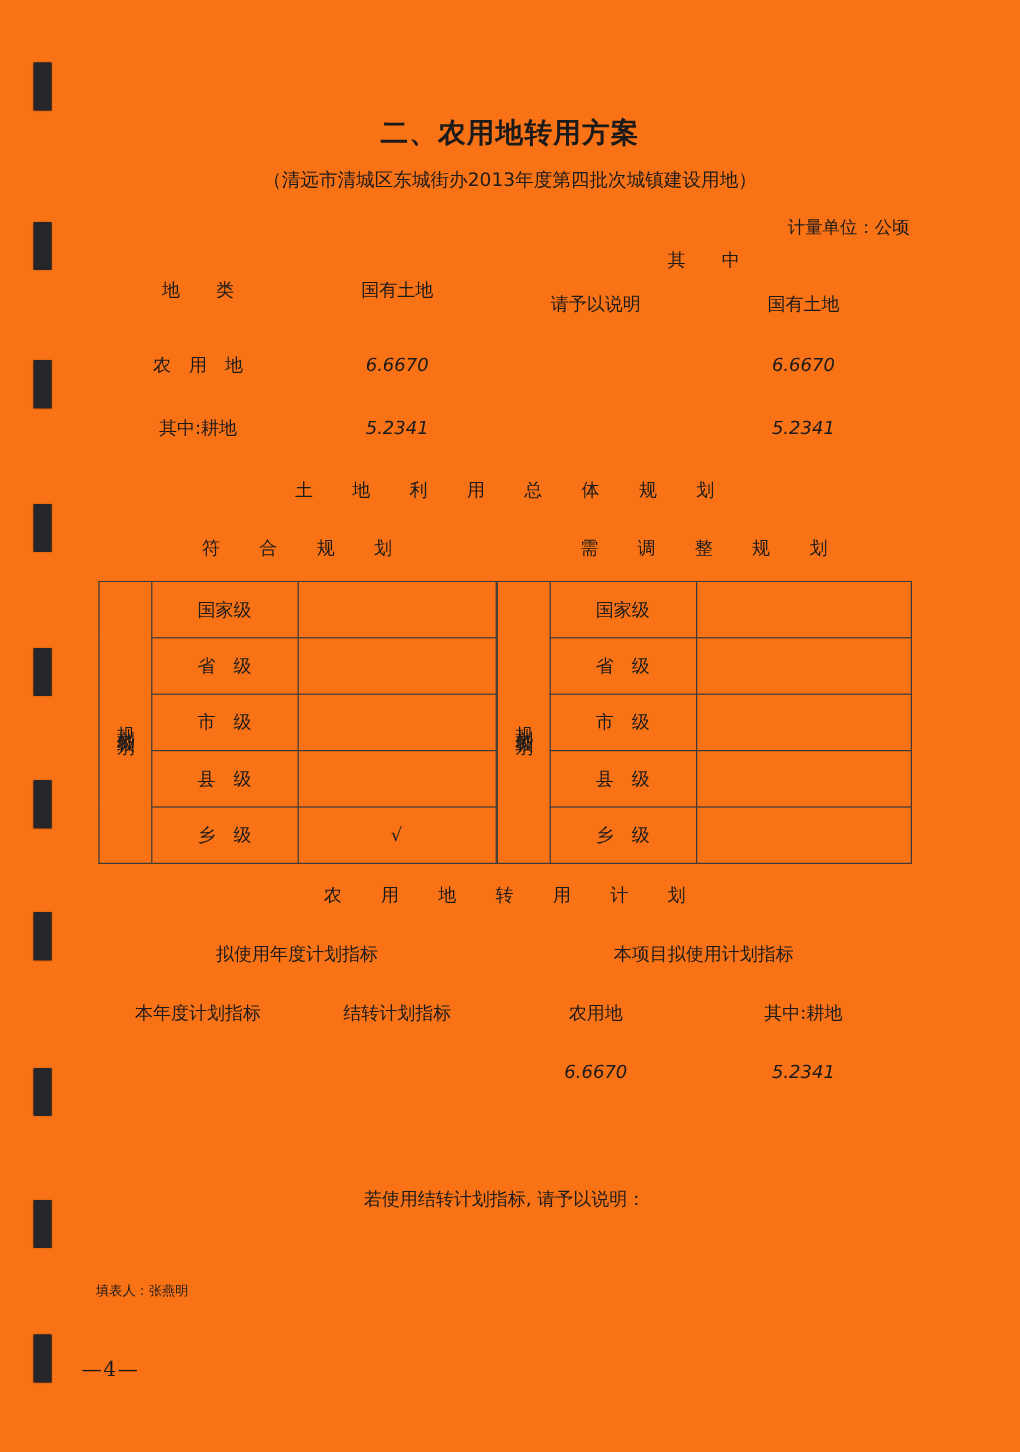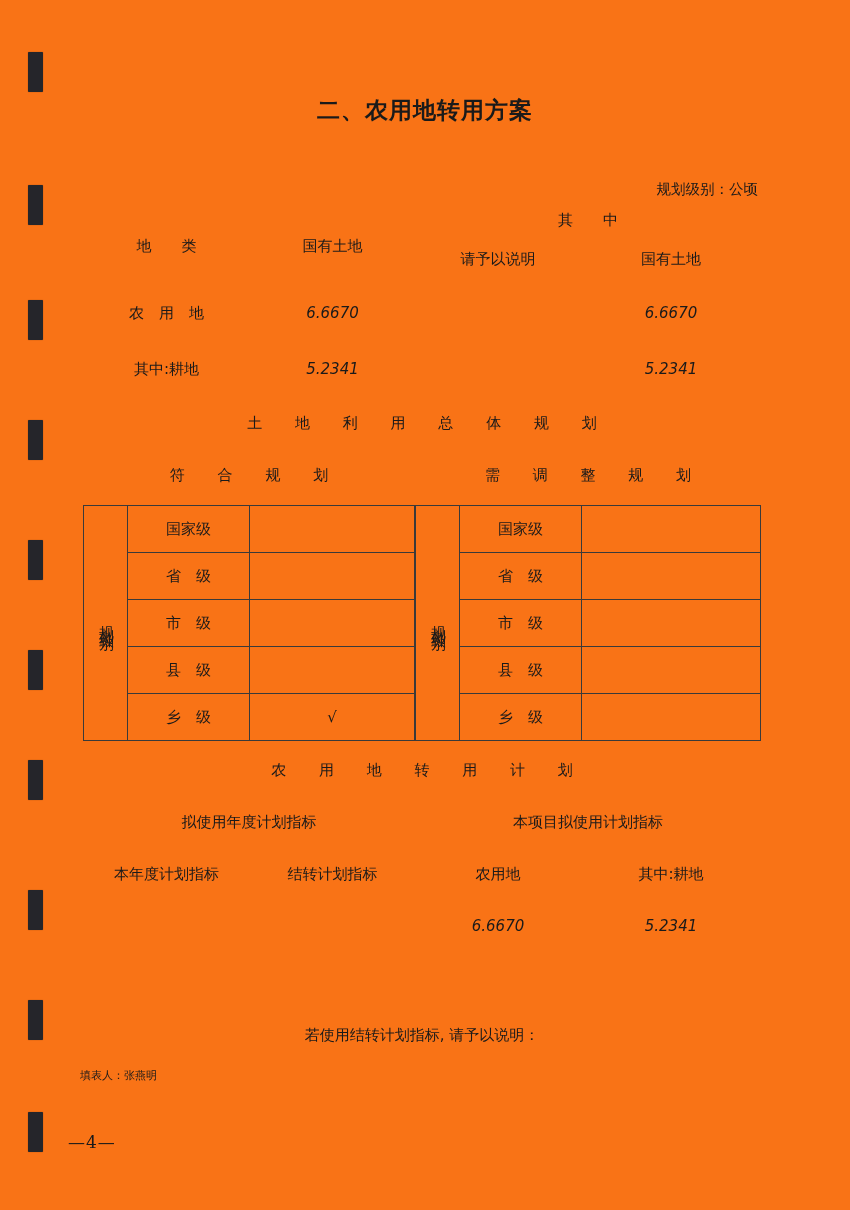--- a/index.html
+++ b/index.html
@@ -73,21 +73,21 @@
   
   table.form {
     position: absolute;
     left: 80px;
     top: 205px;
     width: 678px;
     border-collapse: collapse;
     table-layout: fixed;
   }
   table.form td {
-    border: 6px solid #f97316;
+    border: 3px solid #f97316;
     text-align: center;
     vertical-align: middle;
     font-size: 15px;
     font-family: "DejaVu Sans", "Liberation Sans", sans-serif;
     padding: 0;
   }
   .sp3 { letter-spacing: 14px; text-indent: 14px; margin-top: 32px; }
   .num {
     font-family: "DejaVu Serif", "Liberation Serif", serif;
     font-size: 15px;
@@ -141,21 +141,22 @@
       <div class="bmark" style="top: 420px; background: rgb(37, 37, 42);"></div>
       <div class="bmark" style="top: 540px; background: rgb(37, 37, 42);"></div>
       <div class="bmark" style="top: 650px; background: rgb(37, 37, 42);"></div>
       <div class="bmark" style="top: 760px; background: rgb(37, 37, 42);"></div>
       <div class="bmark" style="top: 890px; background: rgb(37, 37, 42);"></div>
       <div class="bmark" style="top: 1000px; background: rgb(37, 37, 42);"></div>
       <div class="bmark" style="top: 1112px; background: rgb(37, 37, 42);"></div>
     </div>
 
   <div class="doc-title">二、农用地转用方案</div>
-  <div class="unit-line">规划级别：公顷</div>
+  <div class="doc-subtitle">（清远市清城区东城街办2013年度第四批次城镇建设用地）</div>
+  <div class="unit-line">计量单位：公顷</div>
 
   <table class="form">
     <colgroup>
       <col style="width:167px">
       <col style="width:165px">
       <col style="width:166px">
       <col style="width:180px">
     </colgroup>
     <tbody>
 

